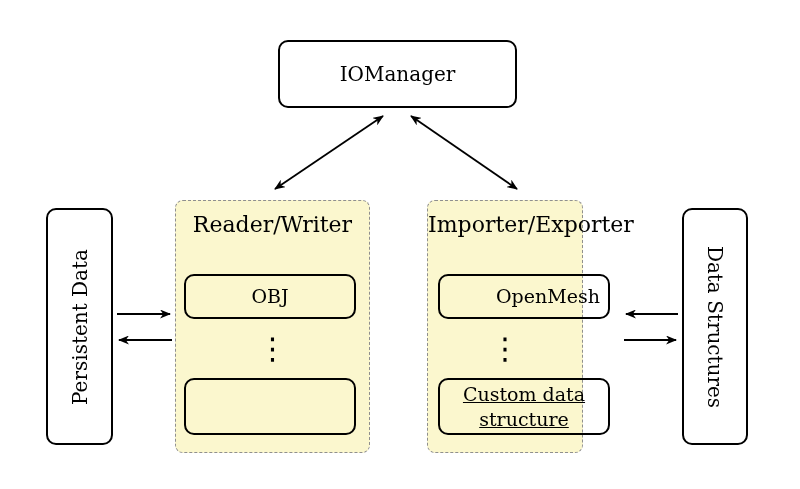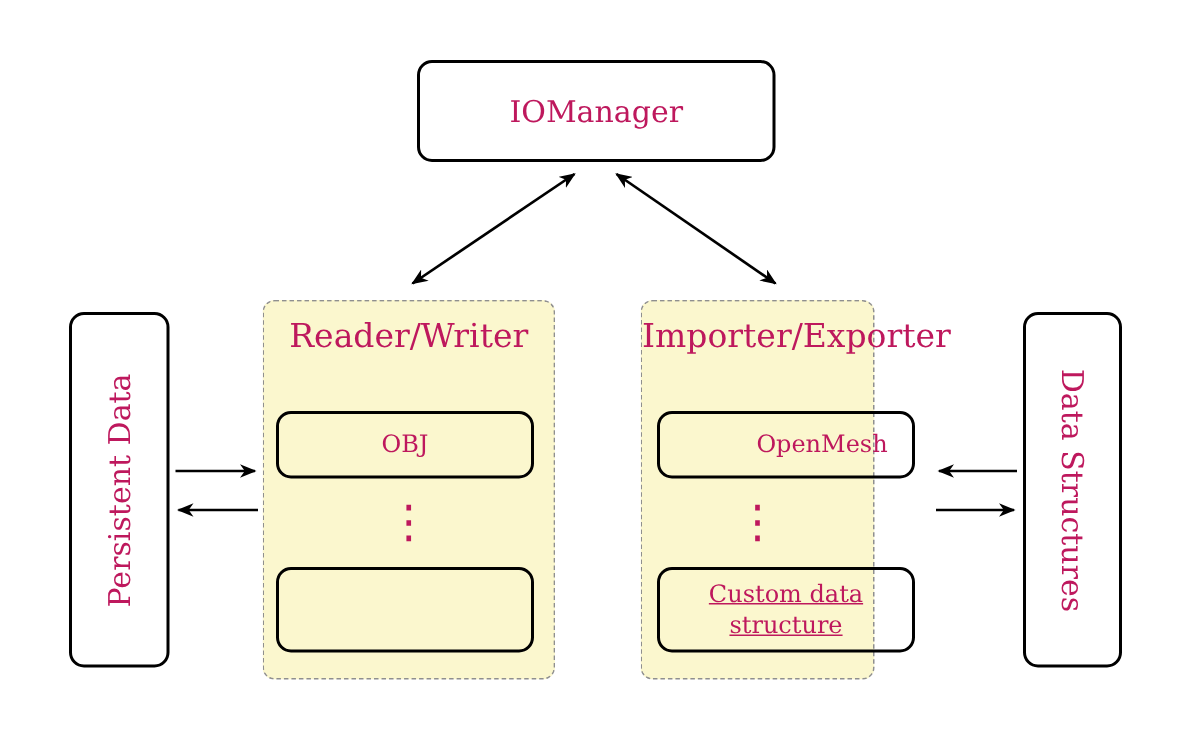--- a/index.html
+++ b/index.html
@@ -1,18 +1,18 @@
 <!DOCTYPE html>
 <html style="--background: #ffffff; --group-fill: #FBF7CE; --group-border: #8f8f8f; --box-border: #000000; --box-fill: #ffffff; --arrow: #000000;"><head>
 <meta charset="utf-8">
 <style>
   html,body{margin:0;padding:0;background:#ffffff;}
   .canvas{
     position:relative;width:800px;height:489px;background:var(--background,#fff);
-    font-family:"DejaVu Serif","Liberation Serif",serif;color:#be185d;overflow:hidden;
+    font-family:"DejaVu Serif","Liberation Serif",serif;color:#000000;overflow:hidden;
   }
   .arrow-layer{position:absolute;left:0;top:0;width:800px;height:489px;pointer-events:none;}
   .node{
     position:absolute;display:flex;align-items:center;justify-content:center;
     border:2.5px solid var(--box-border,#000);border-radius:10px;background:var(--box-fill,#fff);
     box-sizing:border-box;
   }
   .iomanager{left:278px;top:40px;width:239px;height:68px;font-size:20px;}
   .side-box{position:absolute;border:2.5px solid var(--box-border,#000);border-radius:10px;
     background:var(--box-fill,#fff);box-sizing:border-box;display:flex;align-items:center;justify-content:center;}
@@ -23,21 +23,21 @@
   .group{
     position:absolute;background:var(--group-fill,#FBF7CE);
     border:1.6px dashed var(--group-border,#8f8f8f);border-radius:8px;box-sizing:border-box;
   }
   .group-rw{left:175px;top:200px;width:195px;height:253px;}
   .group-ie{left:427px;top:200px;width:156px;height:253px;}
   .group-title{position:absolute;top:11px;left:0;width:100%;text-align:center;font-size:22px;}
   .inner-box{
     position:absolute;border:2.5px solid var(--box-border,#000);border-radius:10px;
     box-sizing:border-box;display:flex;flex-direction:column;align-items:center;justify-content:center;
-    font-size:16px;line-height:1.3;background:transparent;
+    font-size:19px;line-height:1.3;background:transparent;
   }
   .item1{left:8px;top:73px;width:172px;height:45px;}
   .item2{left:8px;top:177px;width:172px;height:57px;}
   .group-ie .item1{left:10px;padding-left:48px;}
   .group-ie .item2{left:10px;text-decoration:underline;}
   .vdots{
     position:absolute;left:0;width:100%;top:133px;text-align:center;
     font-size:30px;line-height:30px;
   }
 </style>

